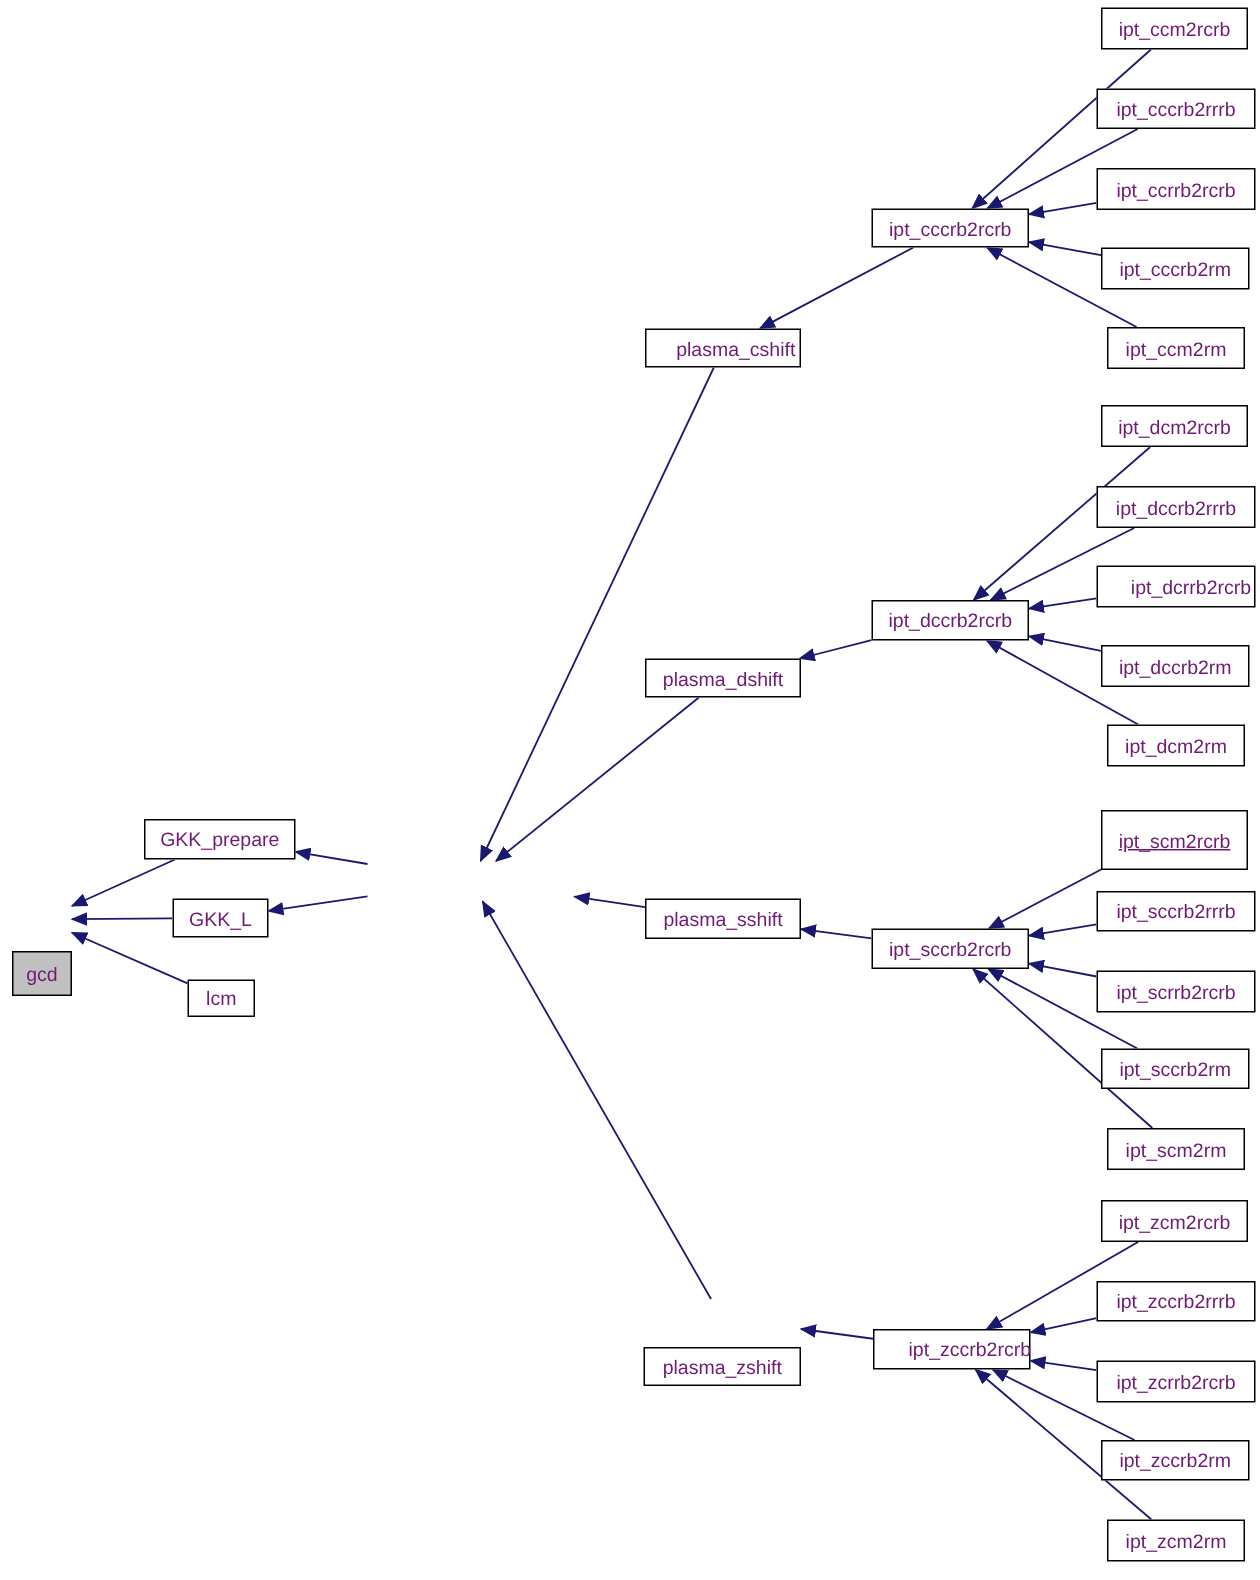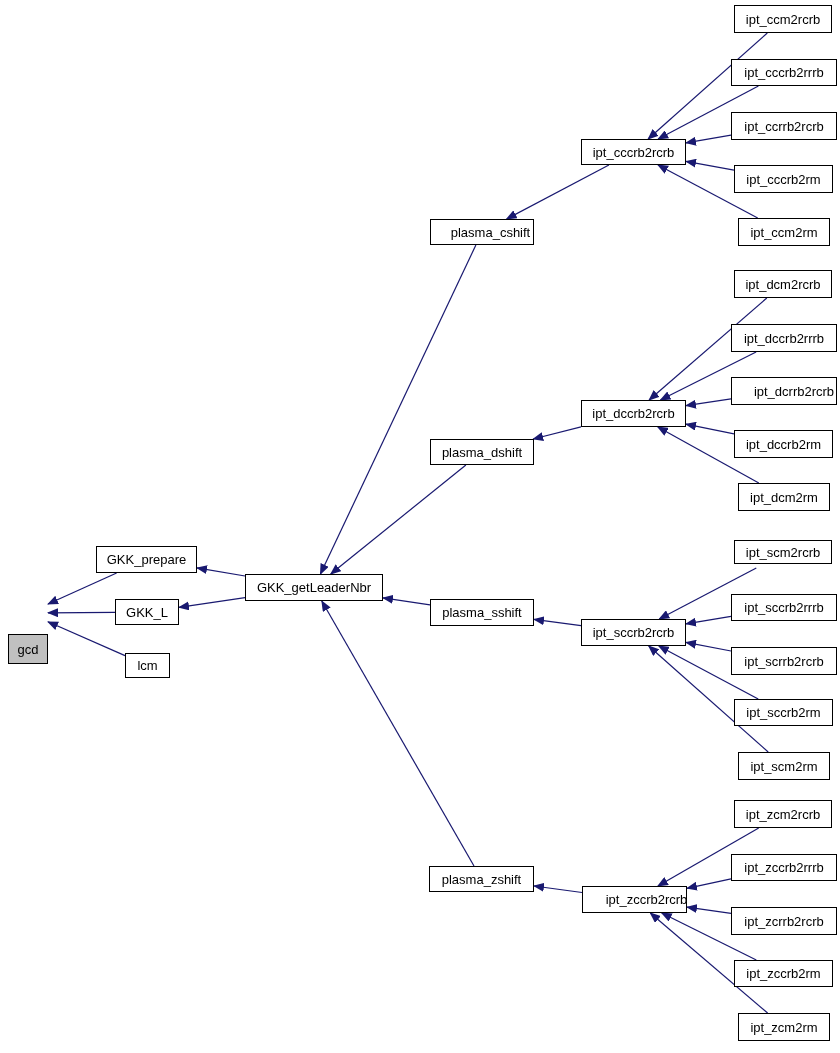--- a/index.html
+++ b/index.html
@@ -22,21 +22,21 @@
     height: 1053px;
   }
   .node {
     position: absolute;
     box-sizing: border-box;
     display: flex;
     align-items: center;
     justify-content: center;
     border: 1px solid #000000;
     background: #ffffff;
-    color: #000000;
+    color: #701a75;
     font-family: "Liberation Sans", "DejaVu Sans", sans-serif;
     font-size: 13px;
     line-height: 1;
     white-space: nowrap;
     cursor: pointer;
     text-align: center;
   }
   .node.highlight {
     background: #c0c0c0;
   }
@@ -85,40 +85,39 @@
         <line x1="731.0" y1="913.4" x2="687.0" y2="907.1" stroke="#191970" stroke-width="1.2" marker-end="url(#arrowhead)"></line>
         <line x1="756.3" y1="960.0" x2="661.7" y2="913.0" stroke="#191970" stroke-width="1.2" marker-end="url(#arrowhead)"></line>
         <line x1="767.6" y1="1013.0" x2="650.3" y2="913.0" stroke="#191970" stroke-width="1.2" marker-end="url(#arrowhead)"></line>
       </g>
   </svg>
 
 <div class="node highlight" style="left: 8px; top: 598px; width: 40px; height: 30px; border-color: rgb(0, 0, 0); background: rgb(192, 192, 192); margin-top: 36px;">gcd</div>
     <div class="node" style="left: 96px; top: 546px; width: 101px; height: 27px; border-color: rgb(0, 0, 0);">GKK_prepare</div>
     <div class="node" style="left: 115px; top: 599px; width: 64px; height: 26px; border-color: rgb(0, 0, 0);">GKK_L</div>
     <div class="node" style="left: 125px; top: 653px; width: 45px; height: 25px; border-color: rgb(0, 0, 0);">lcm</div>
-    <div class="node" style="left: 245px; top: 574px; width: 138px; height: 27px; border-color: rgb(0, 0, 0);">GKK_getLeaderNbr</div>
     <div class="node" style="left: 430px; top: 219px; width: 104px; height: 26px; border-color: rgb(0, 0, 0); padding-left: 17px;">plasma_cshift</div>
     <div class="node" style="left: 430px; top: 439px; width: 104px; height: 26px; border-color: rgb(0, 0, 0);">plasma_dshift</div>
     <div class="node" style="left: 430px; top: 599px; width: 104px; height: 27px; border-color: rgb(0, 0, 0);">plasma_sshift</div>
-    <div class="node" style="left: 429px; top: 866px; width: 105px; height: 26px; border-color: rgb(0, 0, 0);">plasma_zshift</div>
+    <div class="node" style="left: 429px; top: 898px; width: 105px; height: 26px; border-color: rgb(0, 0, 0);">plasma_zshift</div>
     <div class="node" style="left: 581px; top: 139px; width: 105px; height: 26px; border-color: rgb(0, 0, 0);">ipt_cccrb2rcrb</div>
     <div class="node" style="left: 581px; top: 400px; width: 105px; height: 27px; border-color: rgb(0, 0, 0);">ipt_dccrb2rcrb</div>
     <div class="node" style="left: 581px; top: 619px; width: 105px; height: 27px; border-color: rgb(0, 0, 0);">ipt_sccrb2rcrb</div>
     <div class="node" style="left: 582px; top: 886px; width: 105px; height: 27px; border-color: rgb(0, 0, 0); padding-left: 24px;">ipt_zccrb2rcrb</div>
     <div class="node" style="left: 734px; top: 5px; width: 98px; height: 28px; border-color: rgb(0, 0, 0);">ipt_ccm2rcrb</div>
     <div class="node" style="left: 731px; top: 59px; width: 106px; height: 27px; border-color: rgb(0, 0, 0);">ipt_cccrb2rrrb</div>
     <div class="node" style="left: 731px; top: 112px; width: 106px; height: 28px; border-color: rgb(0, 0, 0);">ipt_ccrrb2rcrb</div>
     <div class="node" style="left: 734px; top: 165px; width: 99px; height: 28px; border-color: rgb(0, 0, 0);">ipt_cccrb2rm</div>
     <div class="node" style="left: 738px; top: 218px; width: 92px; height: 28px; border-color: rgb(0, 0, 0);">ipt_ccm2rm</div>
     <div class="node" style="left: 734px; top: 270px; width: 98px; height: 28px; border-color: rgb(0, 0, 0);">ipt_dcm2rcrb</div>
     <div class="node" style="left: 731px; top: 324px; width: 106px; height: 28px; border-color: rgb(0, 0, 0);">ipt_dccrb2rrrb</div>
     <div class="node" style="left: 731px; top: 377px; width: 106px; height: 28px; border-color: rgb(0, 0, 0); padding-left: 20px;">ipt_dcrrb2rcrb</div>
     <div class="node" style="left: 734px; top: 430px; width: 99px; height: 28px; border-color: rgb(0, 0, 0);">ipt_dccrb2rm</div>
     <div class="node" style="left: 738px; top: 483px; width: 92px; height: 28px; border-color: rgb(0, 0, 0);">ipt_dcm2rm</div>
-    <div class="node" style="left: 734px; top: 540px; width: 98px; height: 24px; border-color: rgb(0, 0, 0);">ipt_scm2rcrb</div>
+    <div class="node" style="left: 734px; top: 540px; width: 98px; height: 40px; border-color: rgb(0, 0, 0); text-decoration: underline;">ipt_scm2rcrb</div>
     <div class="node" style="left: 731px; top: 594px; width: 106px; height: 27px; border-color: rgb(0, 0, 0);">ipt_sccrb2rrrb</div>
     <div class="node" style="left: 731px; top: 647px; width: 106px; height: 28px; border-color: rgb(0, 0, 0);">ipt_scrrb2rcrb</div>
     <div class="node" style="left: 734px; top: 699px; width: 99px; height: 27px; border-color: rgb(0, 0, 0);">ipt_sccrb2rm</div>
     <div class="node" style="left: 738px; top: 752px; width: 92px; height: 28px; border-color: rgb(0, 0, 0);">ipt_scm2rm</div>
     <div class="node" style="left: 734px; top: 800px; width: 98px; height: 28px; border-color: rgb(0, 0, 0);">ipt_zcm2rcrb</div>
     <div class="node" style="left: 731px; top: 854px; width: 106px; height: 27px; border-color: rgb(0, 0, 0);">ipt_zccrb2rrrb</div>
     <div class="node" style="left: 731px; top: 907px; width: 106px; height: 28px; border-color: rgb(0, 0, 0);">ipt_zcrrb2rcrb</div>
     <div class="node" style="left: 734px; top: 960px; width: 99px; height: 27px; border-color: rgb(0, 0, 0);">ipt_zccrb2rm</div>
     <div class="node" style="left: 738px; top: 1013px; width: 92px; height: 28px; border-color: rgb(0, 0, 0);">ipt_zcm2rm</div>
   </div>

